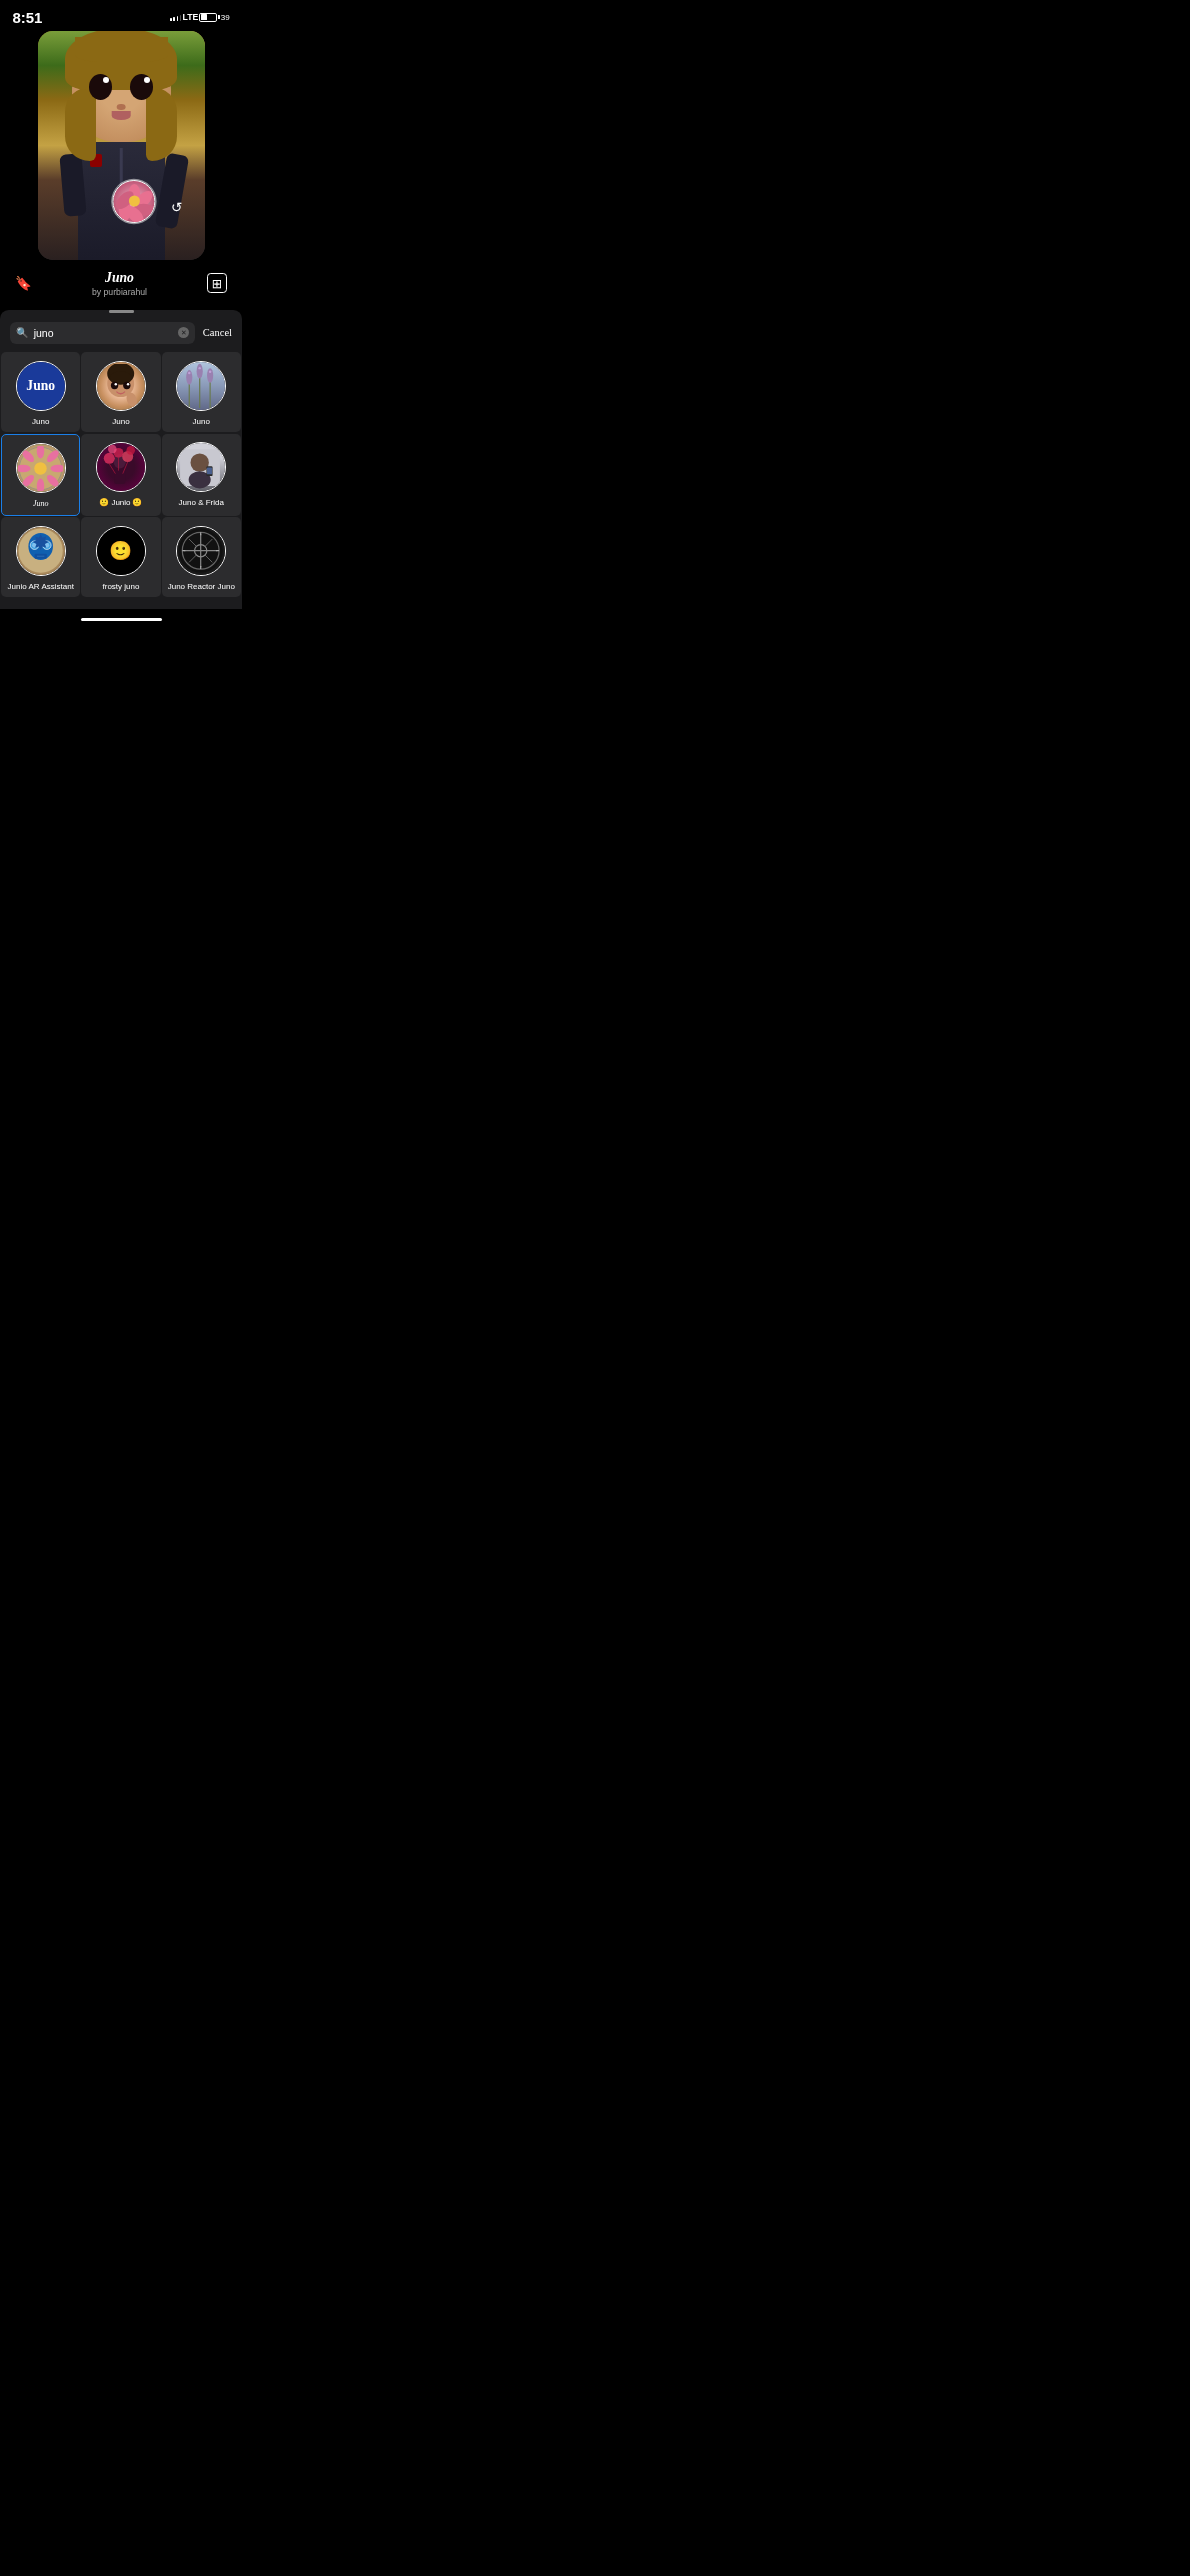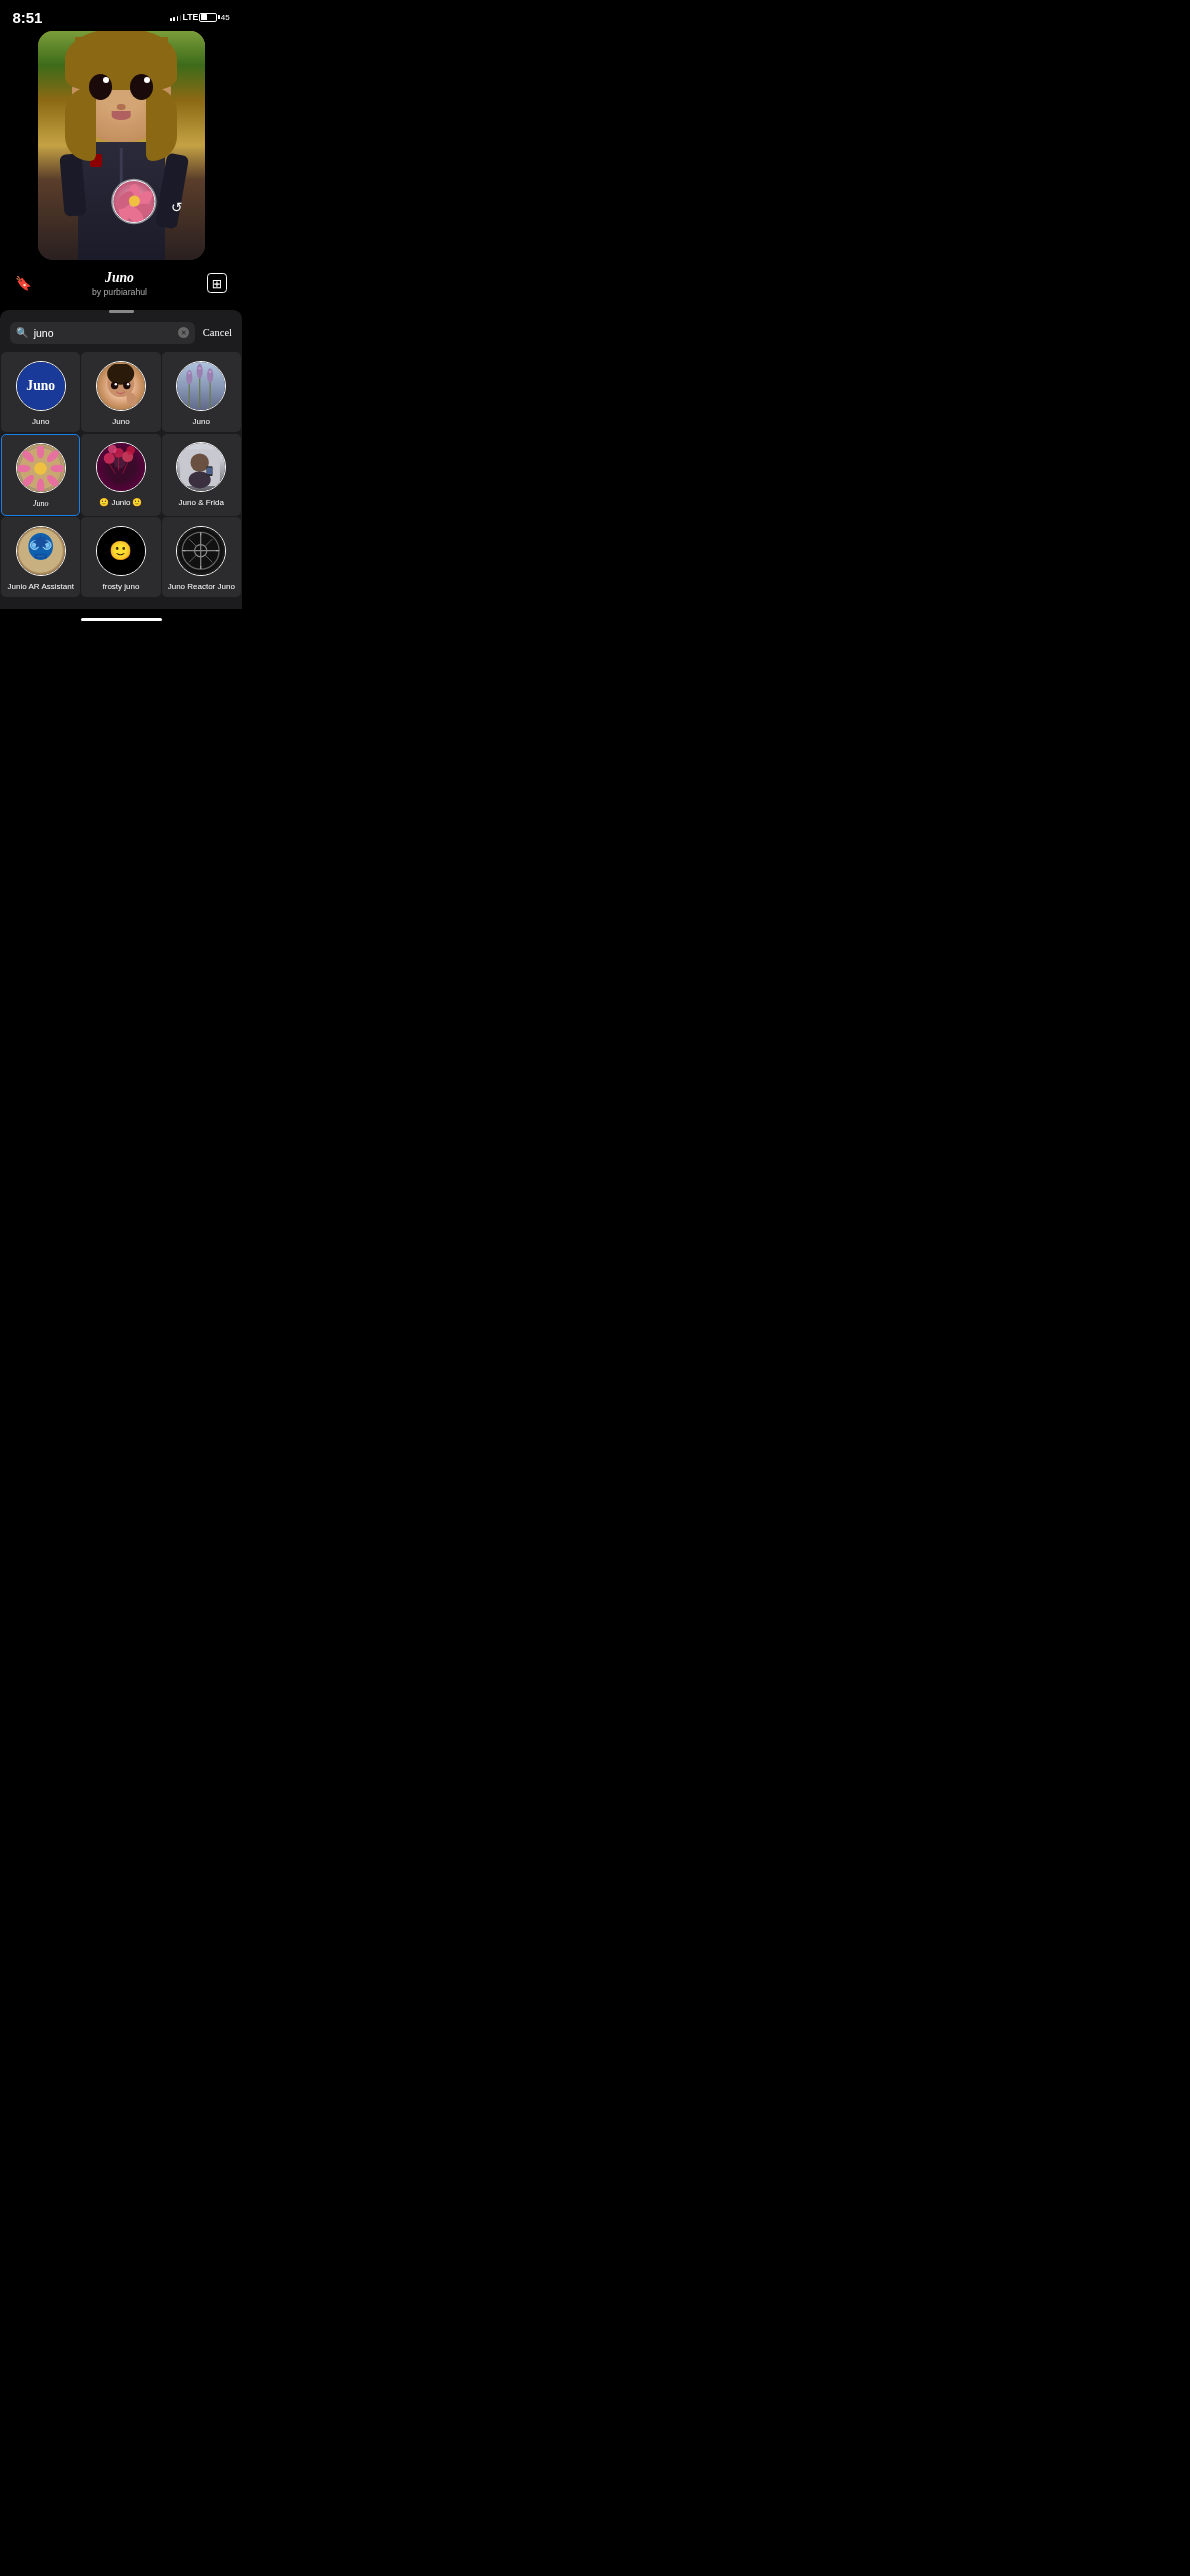--- a/index.html
+++ b/index.html
@@ -535,21 +535,21 @@
         <span></span>
         <span></span>
     </div>
     <span class="lte-text">LTE</span>
     <div class="battery">
       <div class="battery-body">
         <div class="battery-fill"></div>
       </div>
       <div class="battery-tip"></div>
     </div>
-    <span style="font-size:8px;color:#fff;">45</span>
+    <span style="font-size:8px;color:#fff;">39</span>
   </div>
 </div>
 
 <div style="position:relative;height:0;">
   <div class="online-dot"></div>
 </div>
 
 <div class="camera-preview">
   <div class="camera-bg">
 

